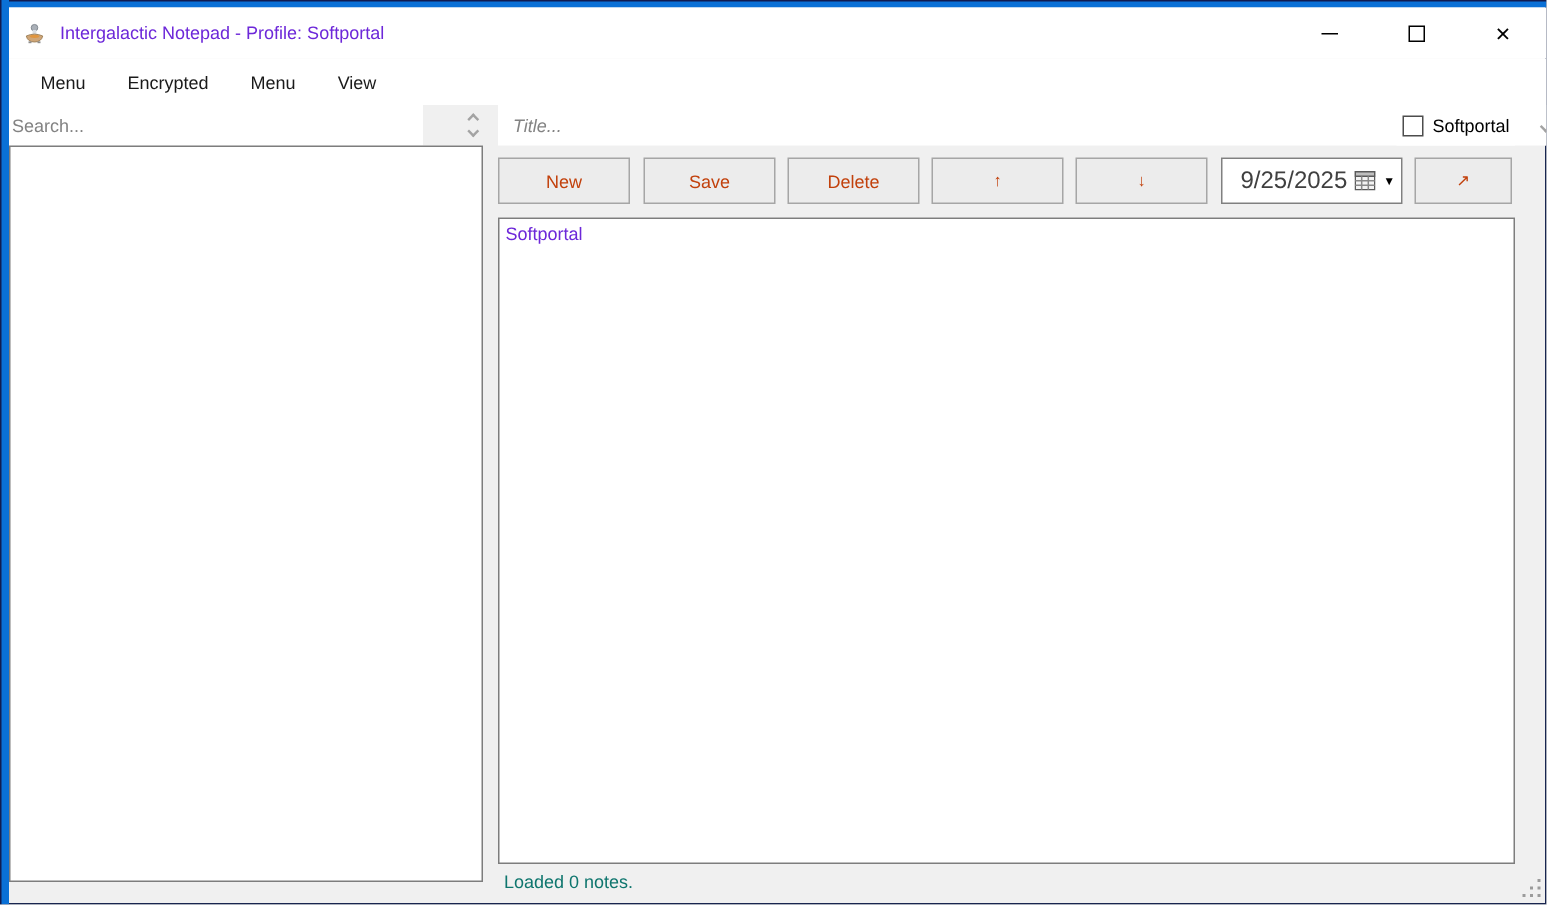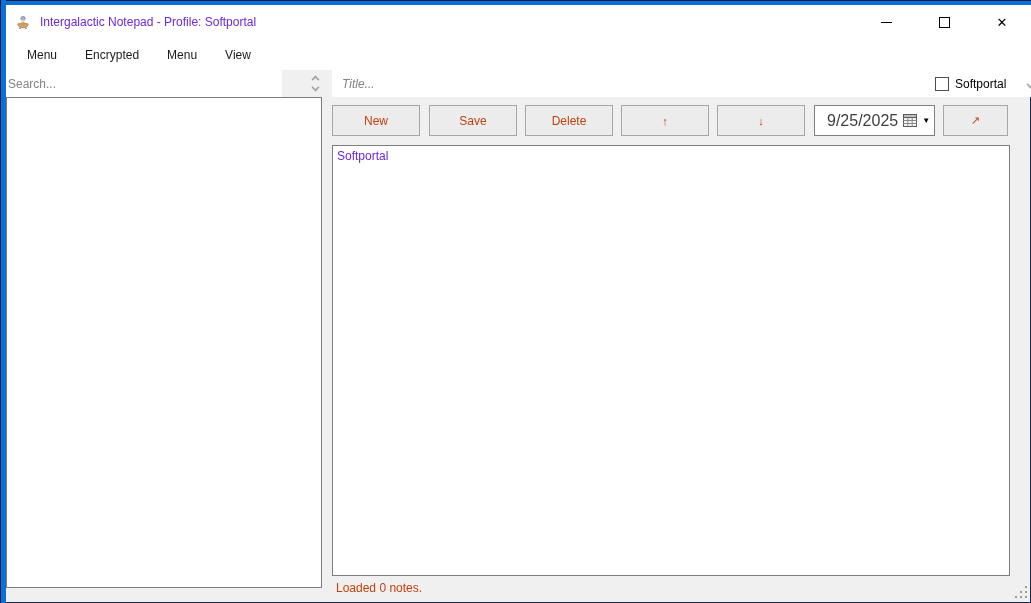--- a/index.html
+++ b/index.html
@@ -58,21 +58,21 @@
 
   .datepicker { position:absolute; left:814px; top:105px; width:121px; height:31px; background:#fff; border:1px solid #808080; display:flex; align-items:center; padding:0 6px 0 12px; gap:5px; }
   .date-text { font-size:16px; color:#404040; flex:1 1 auto; }
   .cal-icon { width:14px; height:13px; flex:0 0 auto; }
   .dd-arrow { font-size:8px; color:#000; flex:0 0 auto; }
 
   
   .note-area { position:absolute; left:332px; top:145px; width:678px; height:431px; background:#fff; border:1px solid #7d7d7d; resize:none; overflow:hidden; outline:none; font-family:"Liberation Sans",sans-serif; font-size:12px; color:#6d28d9; padding:3px 4px; }
 
   
-  .status-text { position:absolute; left:336px; top:581px; font-size:12px; color:#c2410c; }
+  .status-text { position:absolute; left:336px; top:581px; font-size:12px; color:#0f766e; }
   .grip { position:absolute; right:2px; bottom:3px; }
 </style>
 </head>
 <body>
 
 <div class="window">
   <div class="frame-top"></div>
 
   <div class="titlebar">
     <svg class="app-icon" viewBox="0 0 16 16">

